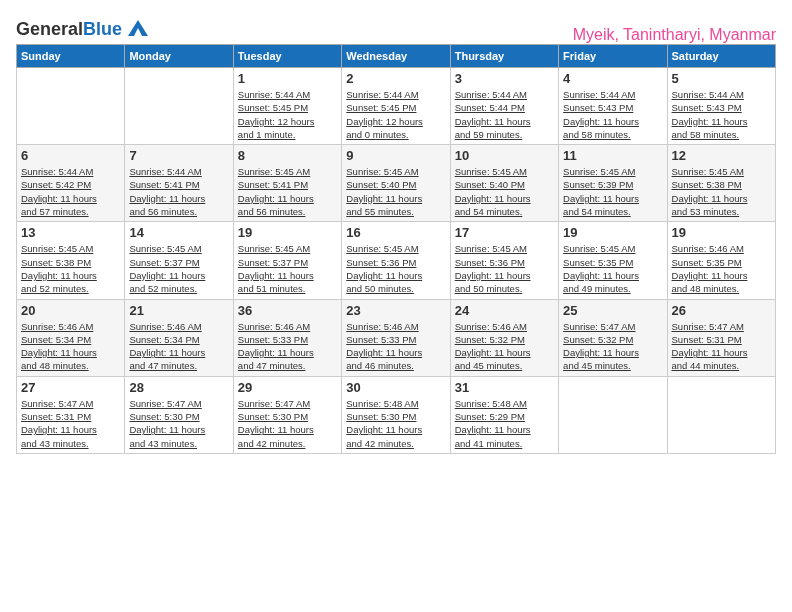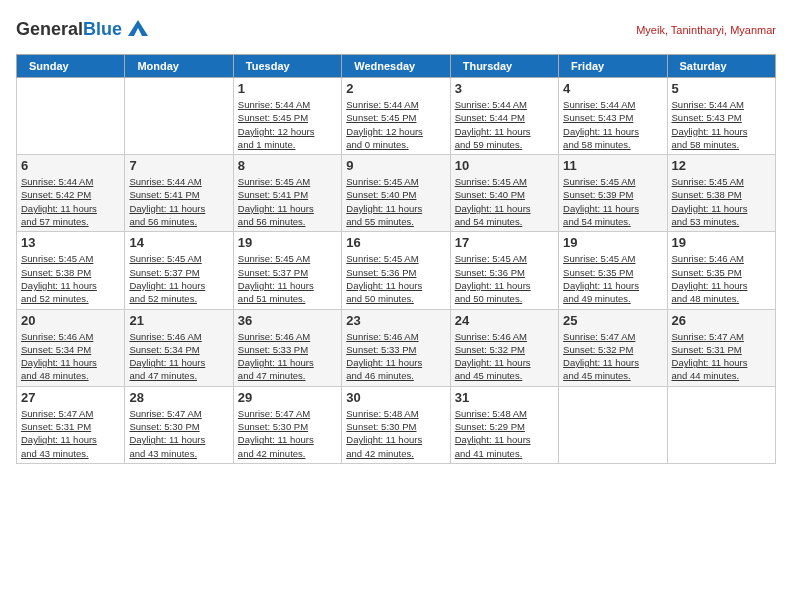--- a/index.html
+++ b/index.html
@@ -6,22 +6,21 @@
     body {
       font-family: Arial, sans-serif;
       background: #fff;
       width: 792px;
       min-height: 612px;
       padding: 16px;
     }
     .header {
       display: flex;
       justify-content: space-between;
-      align-items: center;
-      margin-bottom: 10px;
+      align-items: flex-end;
     }
     .logo {
       display: flex;
       align-items: center;
     }
     .logo-text {
       font-size: 18px;
       font-weight: bold;
       line-height: 1.1;
     }
@@ -35,32 +34,32 @@
     .title-block {
       text-align: right;
     }
     .month-title {
       font-size: 36px;
       font-weight: bold;
       color: #333;
       line-height: 1.1;
     }
     .location-title {
-      font-size: 11px;
-      color: #b91c1c;
+      font-size: 16px;
+      color: #ec4899;
     }
     .calendar {
       width: 100%;
       border-collapse: collapse;
       font-size: 10px;
     }
     .calendar th {
       background: #1a6fba;
       color: #fff;
-      padding: 5px 12px;
+      padding: 5px 4px;
       text-align: left;
       font-size: 11px;
       font-weight: bold;
       border: 1px solid #aaa;
     }
     .calendar td {
       border: 1px solid #ccc;
       vertical-align: top;
       padding: 3px 4px;
       width: 108px;

